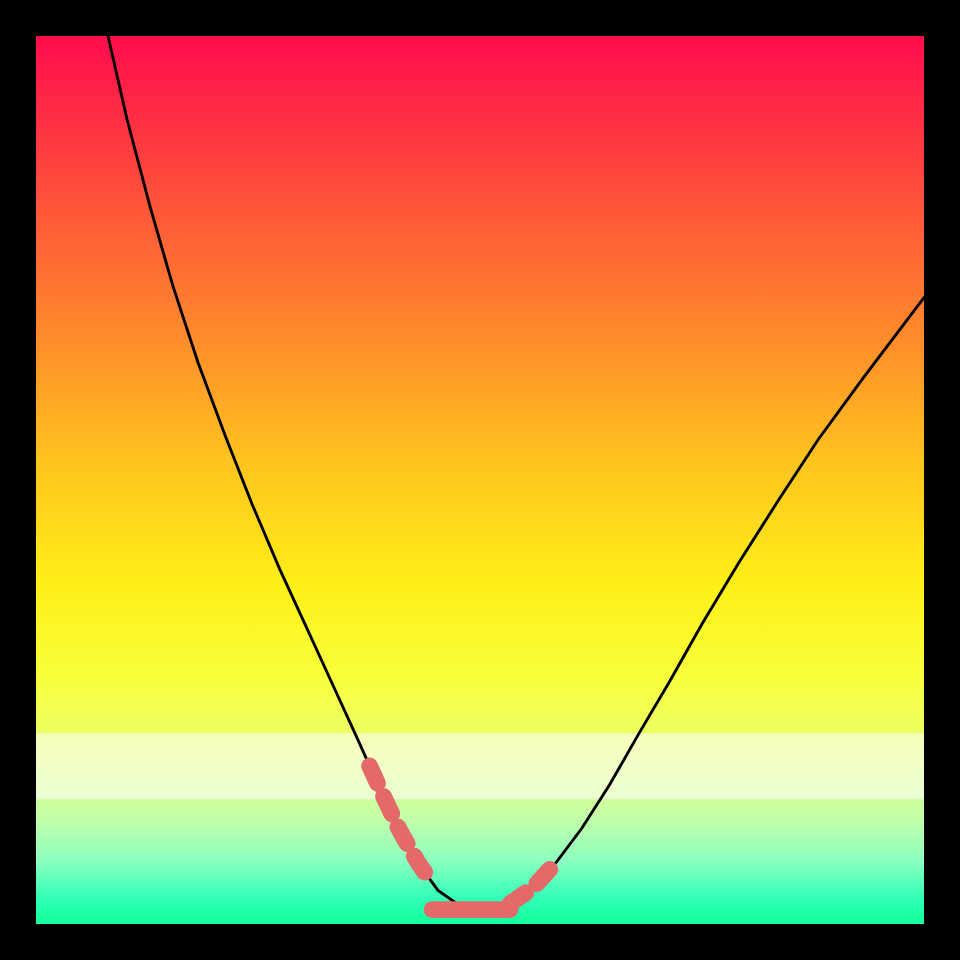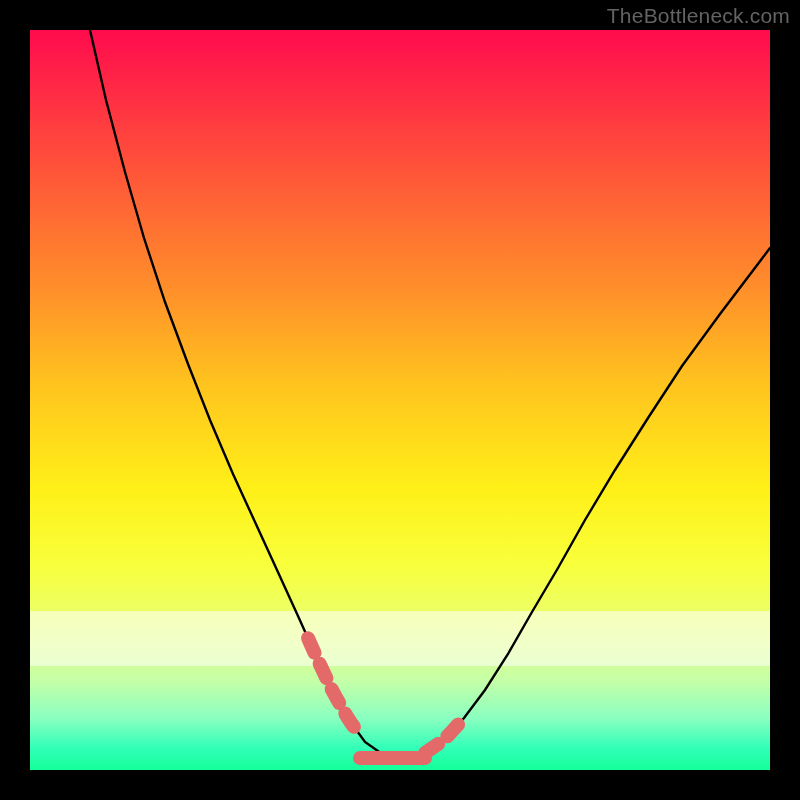--- a/index.html
+++ b/index.html
@@ -74,14 +74,13 @@
   <div class="plot-area">
     <div class="gradient-bg"></div>
     <div class="white-band" id="white-band" style="top: 580.9px; height: 55.5px;"></div>
     <svg id="curve-svg" width="740" height="740" viewBox="0 0 740 740">
       <path id="main-curve" fill="none" stroke="#000" stroke-width="2.4" stroke-linecap="round" d="M60 0 L76 70 L95 142 L114 208 L135 272 L158 334 L180 390 L203 444 L225 492 L247 540 L268 586 L286 626 L303 662 L319 690 L335 712 L355 726 L376 728 L395 723 L414 710 L434 688 L455 660 L478 624 L502 582 L528 538 L555 490 L585 440 L618 388 L652 336 L690 284 L740 218"></path>
       <path id="flat-highlight" fill="none" stroke="#e46a6a" stroke-width="14" stroke-linecap="round" d="M330 728 L395 728"></path>
       <path id="left-highlight" fill="none" stroke="#e46a6a" stroke-width="14" stroke-linecap="round" stroke-dasharray="16 12" d="M278 608.2222222222222 L282 617.1111111111111 L286 626 L290 634.4705882352941 L294 642.9411764705883 L298 651.4117647058823 L302 659.8823529411765 L306 667.25 L310 674.25 L314 681.25 L318 688.25 L322 694.125 L326 699.625 L330 705.125 L330 705.125"></path>
       <path id="right-highlight" fill="none" stroke="#e46a6a" stroke-width="14" stroke-linecap="round" stroke-dasharray="16 12" d="M395 723 L399 720.2631578947369 L403 717.5263157894736 L407 714.7894736842105 L411 712.0526315789474 L415 708.9 L419 704.5 L423 700.1 L427 695.7 L430 692.4"></path>
     </svg>
   </div>
-  <div class="watermark">TheBottleneck.com</div>
 </div>
 
 </body></html>

